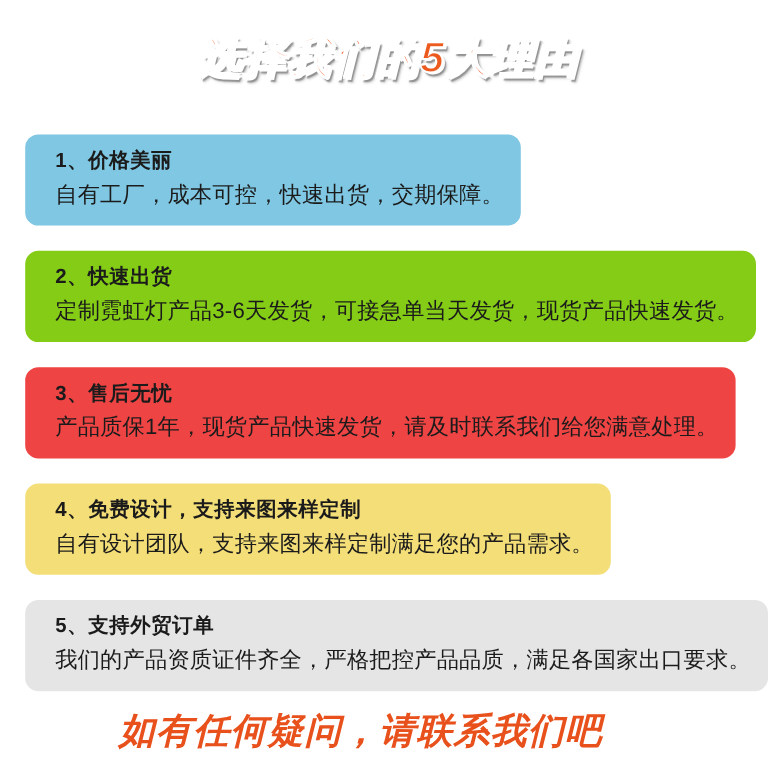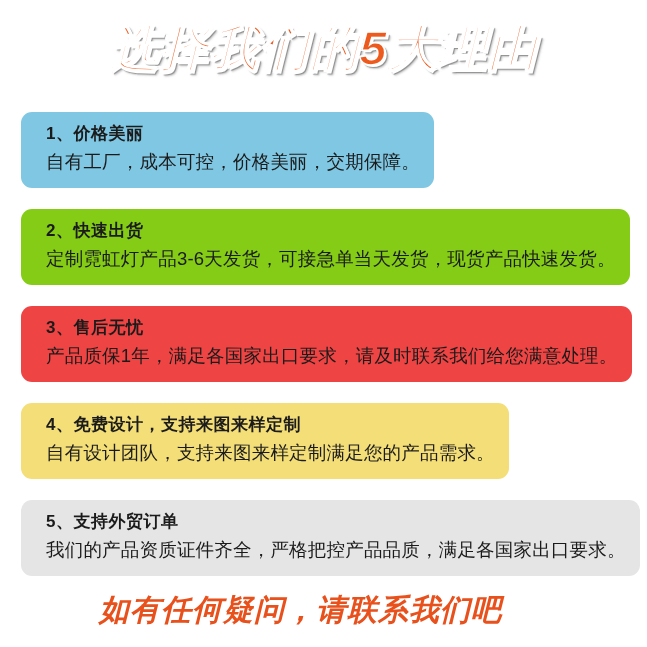--- a/index.html
+++ b/index.html
@@ -23,21 +23,21 @@
   
   .title-wrap {
     position: absolute;
     top: 18px;
     left: 0;
     width: 647px;
     text-align: center;
   }
   .title {
     display: inline-block;
-    font-size: 49px;
+    font-size: 36px;
     line-height: 60px;
     font-weight: bold;
     font-style: italic;
     letter-spacing: 1px;
     color: #ed5a1e;
     -webkit-text-stroke: 1.5px #ffffff;
     text-shadow:
        2px 2px 0 #ffffff,
       -1px -1px 0 #ffffff,
        3px 3px 1px rgba(90,90,90,0.55),
@@ -111,39 +111,39 @@
     <div class="title">选择我们的5大理由</div>
   </div>
 
   <div class="cards">
 
     <div class="card c1">
       <div class="card-row">
         <span class="card-title">1、价格美丽</span>
       </div>
       <div class="card-row">
-        <span class="card-desc">自有工厂，成本可控，价格美丽，交期保障。</span>
+        <span class="card-desc">自有工厂，成本可控，快速出货，交期保障。</span>
       </div>
     </div>
 
     <div class="card c2">
       <div class="card-row">
         <span class="card-title">2、快速出货</span>
       </div>
       <div class="card-row">
         <span class="card-desc">定制霓虹灯产品3-6天发货，可接急单当天发货，现货产品快速发货。</span>
       </div>
     </div>
 
     <div class="card c3">
       <div class="card-row">
         <span class="card-title">3、售后无忧</span>
       </div>
       <div class="card-row">
-        <span class="card-desc">产品质保1年，满足各国家出口要求，请及时联系我们给您满意处理。</span>
+        <span class="card-desc">产品质保1年，现货产品快速发货，请及时联系我们给您满意处理。</span>
       </div>
     </div>
 
     <div class="card c4">
       <div class="card-row">
         <span class="card-title">4、免费设计，支持来图来样定制</span>
       </div>
       <div class="card-row">
         <span class="card-desc">自有设计团队，支持来图来样定制满足您的产品需求。</span>
       </div>

